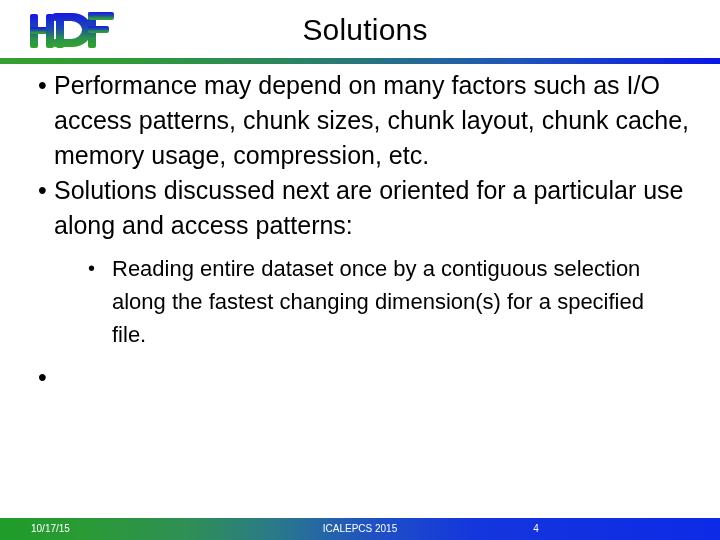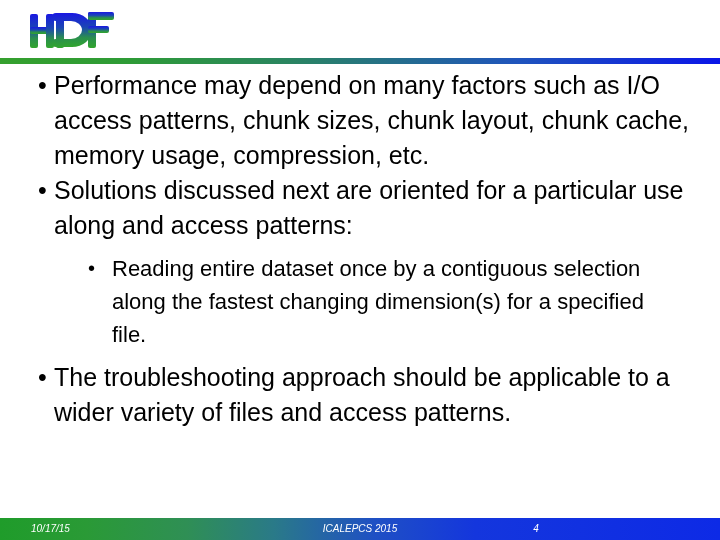--- a/index.html
+++ b/index.html
@@ -130,21 +130,20 @@
         #1f9c2a 0%,
         #2a9a36 12%,
         #2f8f55 26%,
         #2a7a88 38%,
         #1f50c4 52%,
         #1436dd 66%,
         #0d2ae6 100%);
     color: #ffffff;
     font-size: 10px;
     line-height: 22px;
-    font-style: italic;
   }
 
   .footer-date {
     position: absolute;
     left: 31px;
     top: 0;
     white-space: nowrap;
   }
 
   .footer-event {
@@ -196,20 +195,21 @@
 
         <path d="M30 5 h16 a20 17 0 0 1 0 34 h-16 a1 1 0 0 1 0 -8 h15 a11 9 0 0 0 0 -18 h-15 a1 1 0 0 1 0 -8 z"></path>
         <rect x="30" y="5" width="8" height="35" rx="2"></rect>
 
         <rect x="62" y="4" width="8" height="36" rx="2"></rect>
         <rect x="62" y="4" width="26" height="8" rx="2"></rect>
         <rect x="62" y="18" width="21" height="7" rx="2"></rect>
       </g>
     </svg>
 
+    <div class="slide-title">Solutions</div>
   </div>
 
   <div class="header-rule"></div>
 
   <div class="content">
 
     <div class="bullet-l1">
       <span class="marker">•</span>
       <span>Performance may depend on many factors such as I/O access patterns, chunk sizes, chunk layout, chunk cache, memory usage, compression, etc.</span>
     </div>
@@ -223,21 +223,20 @@
 
     <div class="bullet-l2">
       <span class="marker">•</span>
       <span>Reading entire dataset once by a contiguous selection along the fastest changing dimension(s) for a specified file.</span>
     </div>
 
     <div class="gap-sm"></div>
 
     <div class="bullet-l1">
       <span class="marker">•</span>
-      <span>The troubleshooting approach should be applicable to a wider variety of files and access patterns.</span>
     </div>
 
   </div>
 
   <div class="slide-footer">
     <span class="footer-date">10/17/15</span>
     <span class="footer-event">ICALEPCS 2015</span>
     <span class="footer-page">4</span>
   </div>
 

